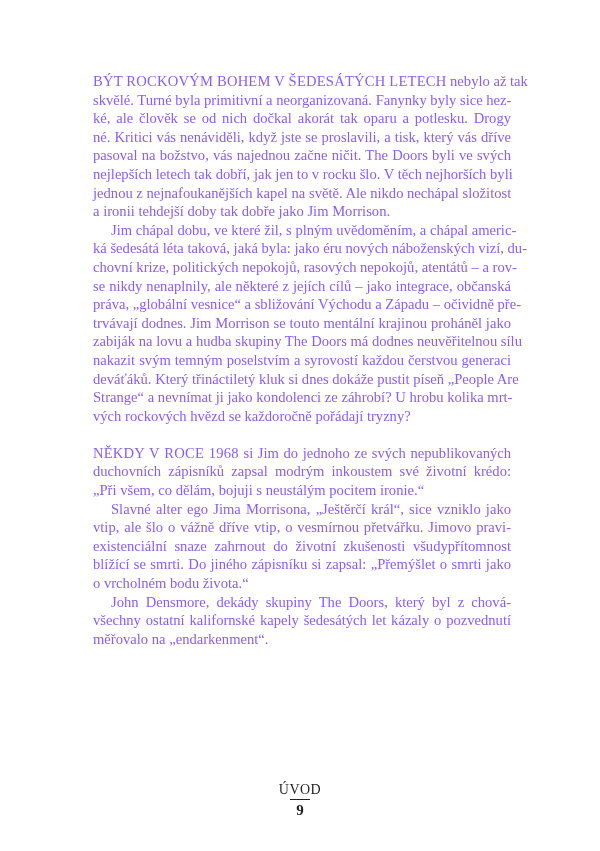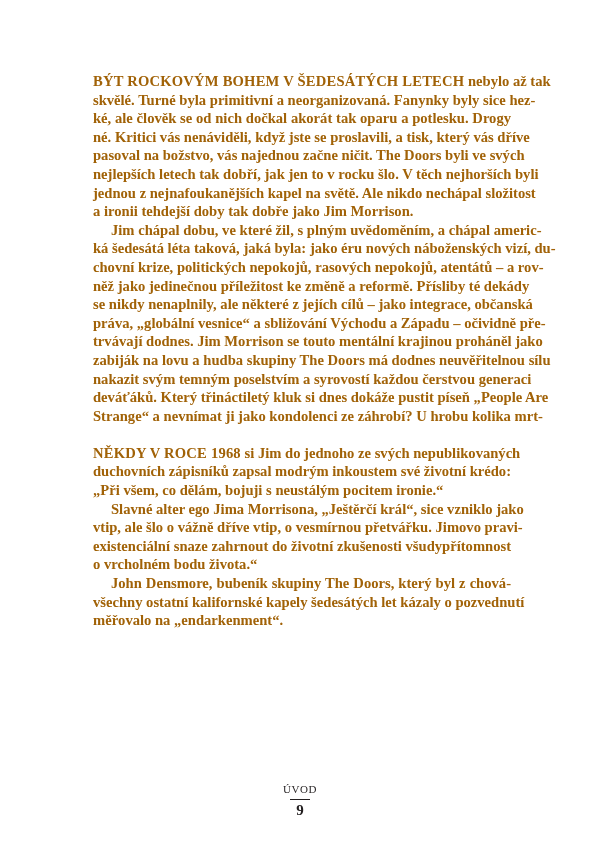--- a/index.html
+++ b/index.html
@@ -8,41 +8,40 @@
     position: absolute; left: 0; top: 0; width: 600px; height: 851px; background: #ffffff;
   }
   .text-block {
     position: absolute;
     left: 93px;
     top: 72px;
     width: 418px;
     font-family: "Liberation Serif", "DejaVu Serif", serif;
     font-size: 14.6px;
     line-height: 18.6px;
-    color: #a16207;
-    font-weight: bold;
+    color: #8b5cf6;
   }
   .line {
     display: block;
     white-space: nowrap;
     text-align: justify;
     text-align-last: justify;
     height: 18.6px;
   }
   .line.last { text-align-last: left; }
   .line.indent { padding-left: 18px; }
   .sc { letter-spacing: 0.2px; }
   .gap { height: 18.6px; display: block; }
   .footer {
     position: absolute; left: 0; width: 600px; top: 782px;
     text-align: center;
     font-family: "Liberation Serif", "DejaVu Serif", serif;
     color: #231f20;
   }
-  .footer-title { font-size: 11px; letter-spacing: 0.5px; display: block; line-height: 15px; }
+  .footer-title { font-size: 14px; letter-spacing: 0.5px; display: block; line-height: 15px; }
   .footer-rule { display: block; width: 20px; height: 1px; background: #231f20; margin: 2px auto 2px auto; }
   .footer-page { font-size: 15px; font-weight: bold; display: block; line-height: 17px; }
 </style>
 </head>
 <body>
 
 <div class="page">
   <div class="text-block">
 
     <div>
@@ -53,47 +52,48 @@
       <span class="line">pasoval na božstvo, vás najednou začne ničit. The Doors byli ve svých</span>
       <span class="line">nejlepších letech tak dobří, jak jen to v rocku šlo. V těch nejhorších byli</span>
       <span class="line">jednou z nejnafoukanějších kapel na světě. Ale nikdo nechápal složitost</span>
       <span class="line last">a ironii tehdejší doby tak dobře jako Jim Morrison.</span>
     </div>
 
     <div>
       <span class="line indent">Jim chápal dobu, ve které žil, s plným uvědoměním, a chápal americ-</span>
       <span class="line">ká šedesátá léta taková, jaká byla: jako éru nových náboženských vizí, du-</span>
       <span class="line">chovní krize, politických nepokojů, rasových nepokojů, atentátů – a rov-</span>
-      <span class="line">něž jako jedinečnou příležitost ke změně a reformě. Přísliby té dekády</span>
       <span class="line">se nikdy nenaplnily, ale některé z jejích cílů – jako integrace, občanská</span>
       <span class="line">práva, „globální vesnice“ a sbližování Východu a Západu – očividně pře-</span>
       <span class="line">trvávají dodnes. Jim Morrison se touto mentální krajinou proháněl jako</span>
       <span class="line">zabiják na lovu a hudba skupiny The Doors má dodnes neuvěřitelnou sílu</span>
       <span class="line">nakazit svým temným poselstvím a syrovostí každou čerstvou generaci</span>
       <span class="line">deváťáků. Který třináctiletý kluk si dnes dokáže pustit píseň „People Are</span>
       <span class="line">Strange“ a nevnímat ji jako kondolenci ze záhrobí? U hrobu kolika mrt-</span>
+      <span class="line last">vých rockových hvězd se každoročně pořádají tryzny?</span>
     </div>
 
     <span class="gap"></span>
 
     <div>
       <span class="line"><span class="sc">NĚKDY V ROCE 1968</span><span> si Jim do jednoho ze svých nepublikovaných</span></span>
       <span class="line">duchovních zápisníků zapsal modrým inkoustem své životní krédo:</span>
       <span class="line last">„Při všem, co dělám, bojuji s neustálým pocitem ironie.“</span>
     </div>
 
     <div>
       <span class="line indent">Slavné alter ego Jima Morrisona, „Ještěrčí král“, sice vzniklo jako</span>
       <span class="line">vtip, ale šlo o vážně dříve vtip, o vesmírnou přetvářku. Jimovo pravi-</span>
       <span class="line">existenciální snaze zahrnout do životní zkušenosti všudypřítomnost</span>
+      <span class="line">blížící se smrti. Do jiného zápisníku si zapsal: „Přemýšlet o smrti jako</span>
       <span class="line last">o vrcholném bodu života.“</span>
     </div>
 
     <div>
-      <span class="line indent">John Densmore, bubeník skupiny The Doors, který byl z chová-</span>
+      <span class="line indent">John Densmore, dekády skupiny The Doors, který byl z chová-</span>
       <span class="line">všechny ostatní kalifornské kapely šedesátých let kázaly o pozvednutí</span>
       <span class="line last">měřovalo na „endarkenment“.</span>
     </div>
   </div>
 
   <div class="footer">
     <span class="footer-title">ÚVOD</span>
     <span class="footer-rule"></span>
     <span class="footer-page">9</span>
   </div>

